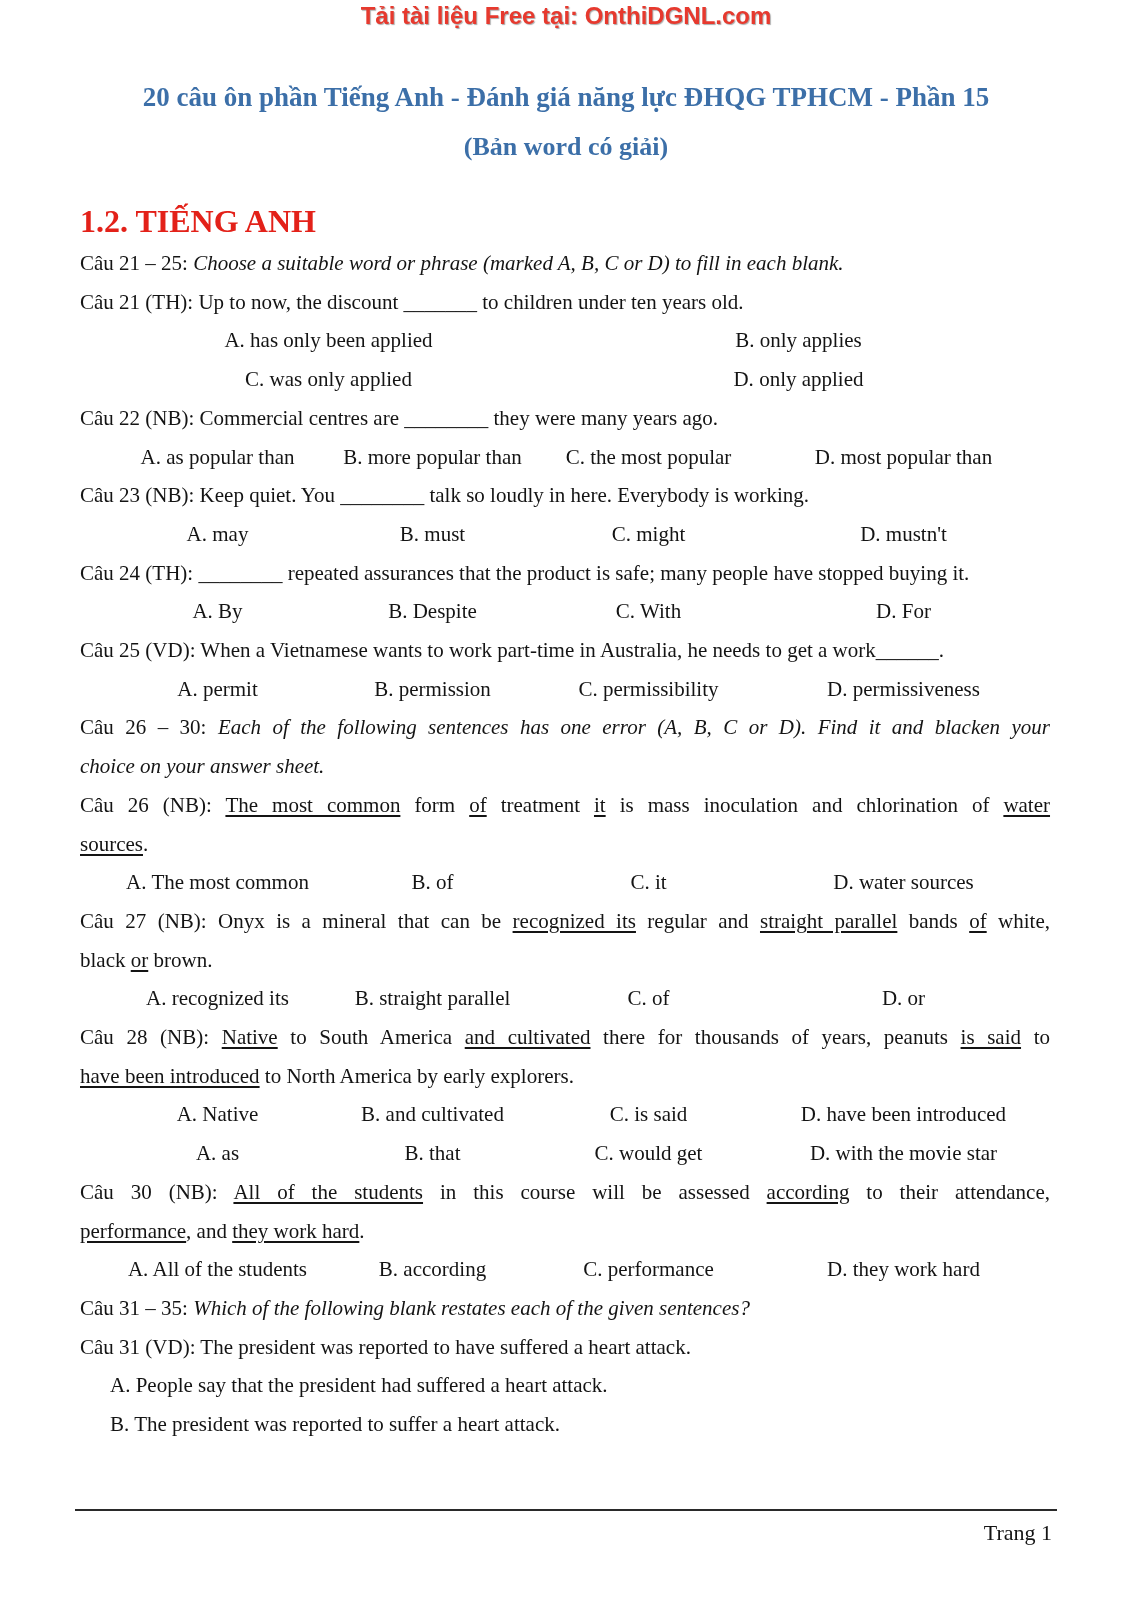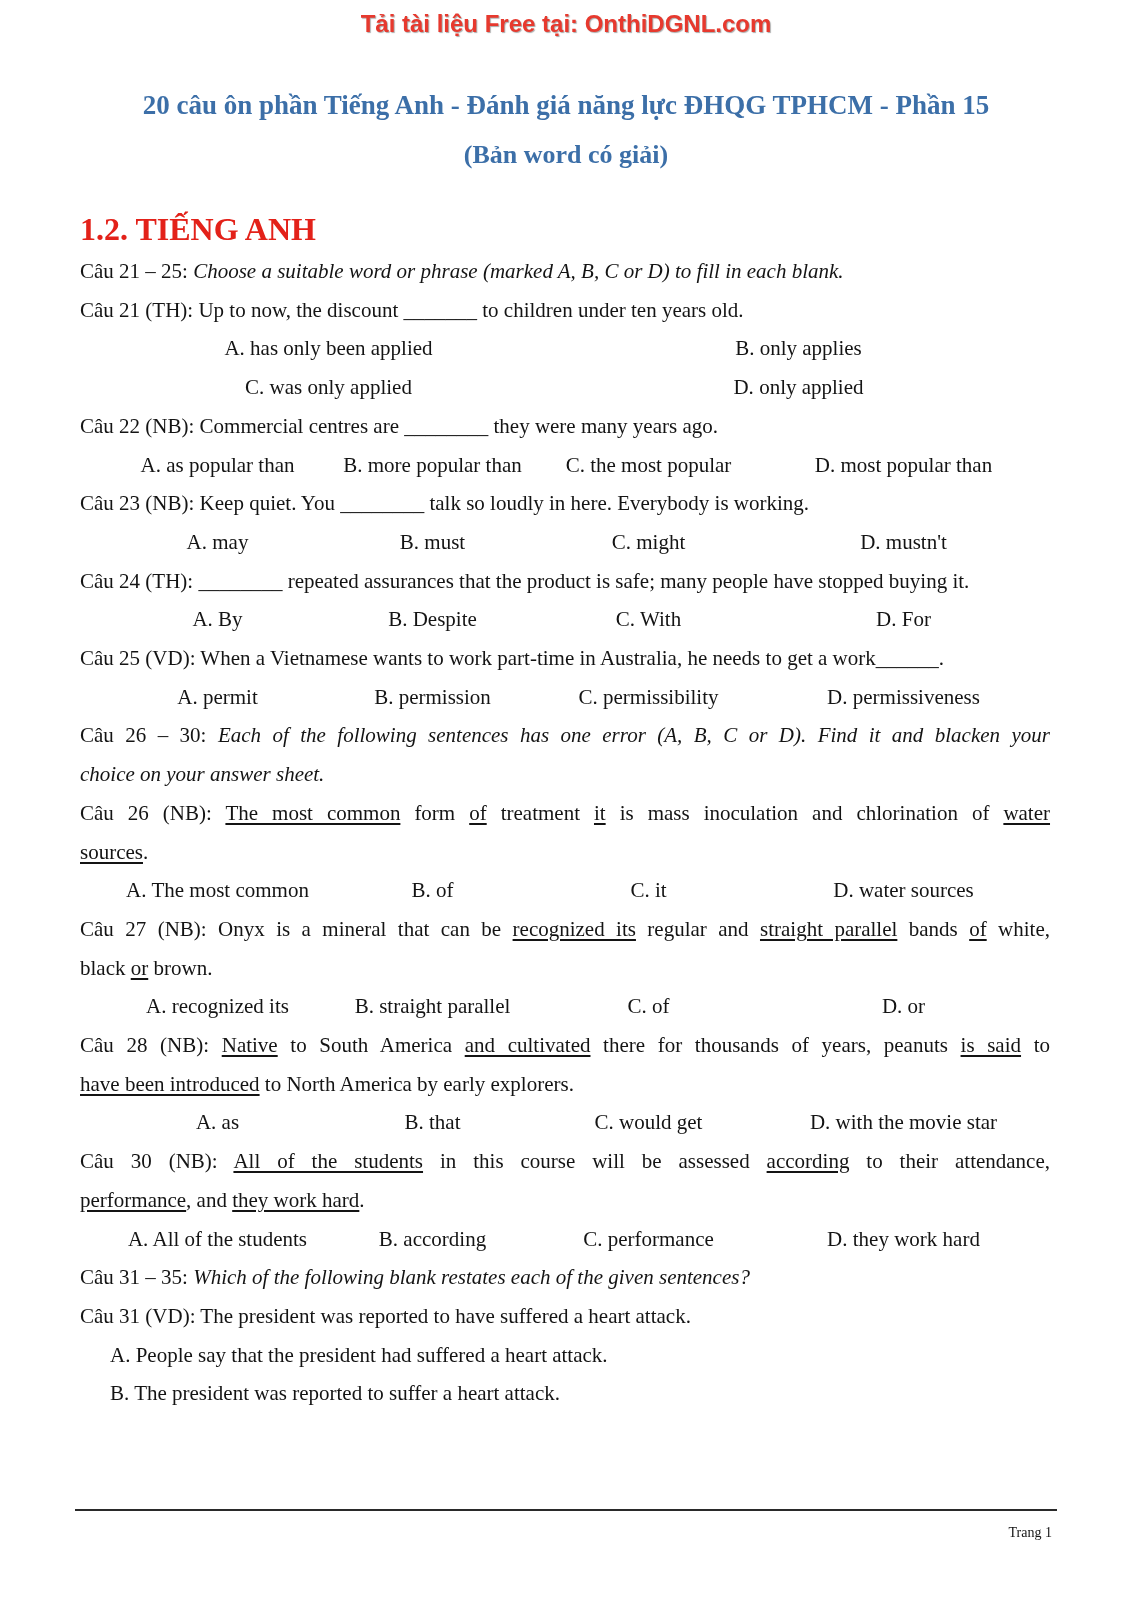--- a/index.html
+++ b/index.html
@@ -4,21 +4,20 @@
 <style>
   html,body{margin:0;padding:0;}
   body{
     width:1132px;height:1600px;background:#ffffff;
     font-family:"Liberation Serif", serif;
     color:#141414;
     position:relative;
     overflow:hidden;
   }
   .banner{
-    padding-top:8px;
     text-align:center;
     font-family:"Liberation Sans", sans-serif;
     font-weight:bold;
     font-size:24px;
     line-height:32px;
     color:var(--banner-red,#e7392e);
     text-shadow:1px 1px 1px #aaaaaa;
   }
   .title{
     margin-top:46px;
@@ -73,21 +72,21 @@
   .u{text-decoration:underline;text-underline-offset:3px;}
   .footer-rule{
     position:absolute;
     left:75px;top:1509px;
     width:982px;height:2px;
     background:#2a2a2a;
   }
   .footer-page{
     position:absolute;
     right:80px;top:1516px;
-    font-size:14px;
+    font-size:22px;
     line-height:34px;
   }
 </style>
 </head>
 <body>
 
 <div class="banner">Tải tài liệu Free tại: OnthiDGNL.com</div>
 
 <div class="title">20 câu ôn phần Tiếng Anh - Đánh giá năng lực ĐHQG TPHCM - Phần 15</div>
 <div class="subtitle">(Bản word có giải)</div>
@@ -147,20 +146,26 @@
     <p class="line"><span>black </span><span class="u">or</span><span> brown.</span></p>
     <div class="optrow four">
       <div class="cell"><span class="b">A.</span><span> recognized its</span></div>
       <div class="cell"><span class="b">B.</span><span> straight parallel</span></div>
       <div class="cell"><span class="b">C.</span><span> of</span></div>
       <div class="cell"><span class="b">D.</span><span> or</span></div>
     </div>
     <p class="jfull"><span class="b">Câu 28 (NB): </span><span class="u">Native</span><span> to South America </span><span class="u">and cultivated</span><span> there for thousands of years, peanuts </span><span class="u">is said</span><span> to</span></p>
     <p class="line"><span class="u">have been introduced</span><span> to North America by early explorers.</span></p>
     <div class="optrow four">
+      <div class="cell"><span class="b">A.</span><span> Native</span></div>
+      <div class="cell"><span class="b">B.</span><span> and cultivated</span></div>
+      <div class="cell"><span class="b">C.</span><span> is said</span></div>
+      <div class="cell"><span class="b">D.</span><span> have been introduced</span></div>
+    </div>
+    <div class="optrow four">
       <div class="cell"><span class="b">A.</span><span> as</span></div>
       <div class="cell"><span class="b">B.</span><span> that</span></div>
       <div class="cell"><span class="b">C.</span><span> would get</span></div>
       <div class="cell"><span class="b">D.</span><span> with the movie star</span></div>
     </div>
     <p class="jfull"><span class="b">Câu 30 (NB): </span><span class="u">All of the students</span><span> in this course will be assessed </span><span class="u">according</span><span> to their attendance,</span></p>
     <p class="line"><span class="u">performance</span><span>, and </span><span class="u">they work hard</span><span>.</span></p>
     <div class="optrow four">
       <div class="cell"><span class="b">A.</span><span> All of the students</span></div>
       <div class="cell"><span class="b">B.</span><span> according</span></div>

